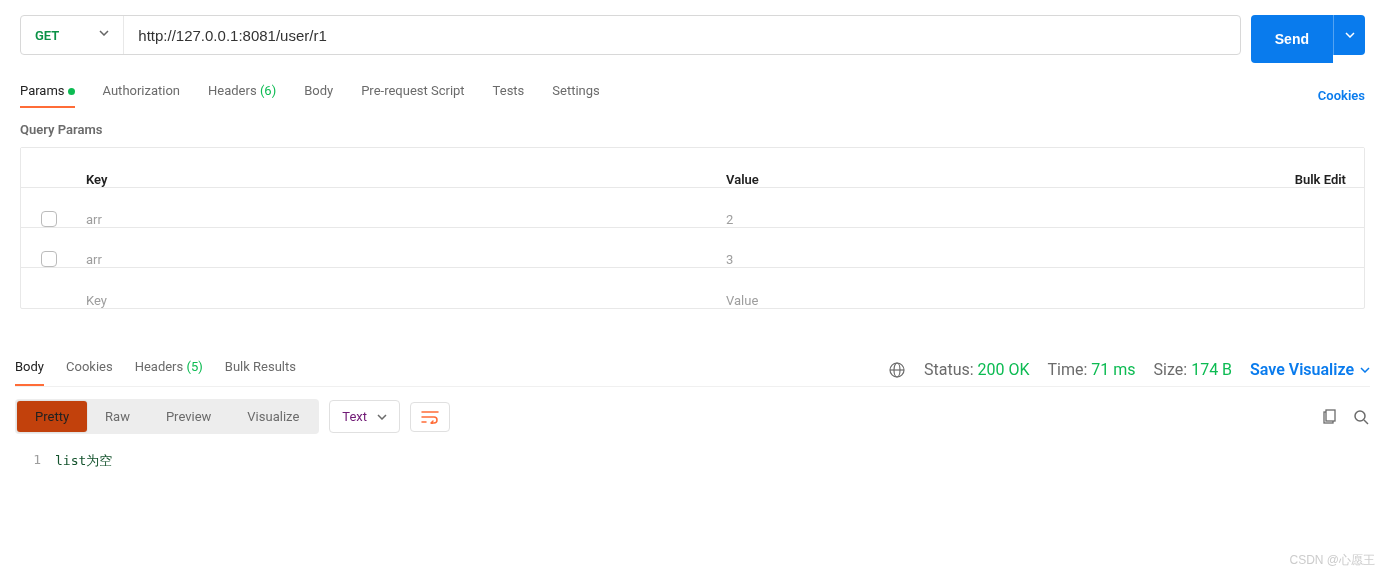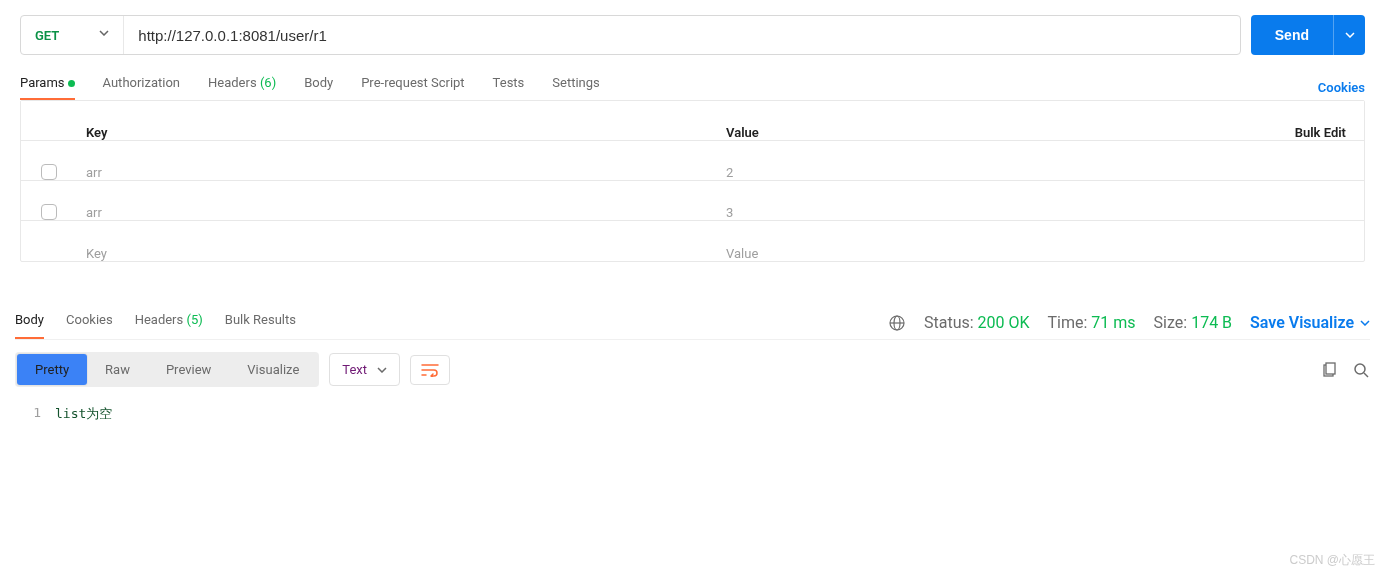--- a/index.html
+++ b/index.html
@@ -6,21 +6,21 @@
 body { font-family: -apple-system, BlinkMacSystemFont, "Segoe UI", Roboto, sans-serif; font-size: 13px; color: #212121; background: #fff; width: 1385px; }
 .top { padding: 15px 20px 0 20px; }
 .url-row { display: flex; gap: 0; margin-bottom: 12px; }
 .method-url { flex: 1; display: flex; border: 1px solid #d8d8d8; border-radius: 4px; background: #fff; height: 40px; }
 .method-box { display: flex; align-items: center; gap: 40px; padding: 0 14px; border-right: 1px solid #e8e8e8; cursor: pointer; }
 .method-txt { color: #0a9146; font-weight: 600; font-size: 13px; }
 .chev { width: 10px; height: 10px; }
 .chev svg { display: block; }
 .url-input { flex: 1; border: none; outline: none; padding: 0 14px; font-size: 15px; color: #333; background: transparent; }
 .send-group { display: flex; margin-left: 10px; }
-.send-btn { background: #097bed; color: #fff; border: none; font-weight: 600; font-size: 14px; padding: 0 24px; border-radius: 4px 0 0 4px; cursor: pointer; height: 40px; }
+.send-btn { background: #097bed; color: #fff; border: none; font-weight: 600; font-size: 14px; padding: 0 24px; border-radius: 4px 0 0 4px; cursor: pointer; height: 48px; }
 .send-more { background: #097bed; border: none; border-left: 1px solid rgba(255,255,255,0.3); border-radius: 0 4px 4px 0; cursor: pointer; width: 32px; display: flex; align-items: center; justify-content: center; height: 40px; }
 .tabs-row { display: flex; align-items: center; justify-content: space-between; margin-top: 20px; }
 .tabs { display: flex; gap: 28px; }
 .tab-item { padding-bottom: 8px; color: #6b6b6b; cursor: pointer; font-size: 13px; border-bottom: 2px solid transparent; }
 .tab-item.active { color: #212121; border-bottom-color: #ff6c37; }
 .dot { display: inline-block; width: 7px; height: 7px; border-radius: 50%; background: #0cbb52; margin-left: 3px; vertical-align: middle; }
 .count { color: #0cbb52; }
 .cookies-link { color: #097bed; font-weight: 600; cursor: pointer; font-size: 13px; }
 .section-title { color: #6b6b6b; font-weight: 600; margin: 14px 0 10px 0; font-size: 13px; }
 .params-table { border: 1px solid #e8e8e8; border-radius: 2px; }
@@ -39,21 +39,21 @@
 .rtab { padding-bottom: 10px; color: #6b6b6b; cursor: pointer; border-bottom: 2px solid transparent; }
 .rtab.active { color: #212121; border-bottom-color: #ff6c37; }
 .resp-meta { display: flex; align-items: center; gap: 18px; color: #6b6b6b; font-size: 16px; padding-bottom: 6px; }
 .globe { width: 18px; height: 18px; display: flex; align-items: center; justify-content: center; }
 .green { color: #0cbb52; }
 .save-resp { color: #097bed; font-weight: 600; cursor: pointer; display: flex; align-items: center; gap: 6px; }
 .view-row { display: flex; align-items: center; gap: 10px; padding: 12px 0; justify-content: space-between; }
 .view-left { display: flex; align-items: center; gap: 10px; }
 .seg { display: flex; background: #ededed; border-radius: 4px; padding: 2px; }
 .seg-item { padding: 8px 18px; color: #6b6b6b; cursor: pointer; border-radius: 3px; }
-.seg-item.active { background: #3b82f6; color: #212121; box-shadow: 0 0 0 1px rgba(0,0,0,0.04); }
+.seg-item.active { background: #c2410c; color: #212121; box-shadow: 0 0 0 1px rgba(0,0,0,0.04); }
 .fmt-sel { display: flex; align-items: center; gap: 10px; border: 1px solid #e0e0e0; border-radius: 4px; padding: 8px 12px; cursor: pointer; color: #701a75; background: #fff; }
 .wrap-btn { border: 1px solid #e0e0e0; border-radius: 4px; padding: 7px 10px; cursor: pointer; background: #fff; display: flex; align-items: center; }
 .view-right { display: flex; align-items: center; gap: 14px; color: #6b6b6b; }
 .code-area { display: flex; font-family: Consolas, Monaco, monospace; font-size: 13px; padding: 6px 0; }
 .ln { width: 40px; text-align: right; padding-right: 14px; color: #9e9e9e; }
 .code-txt { color: #14532d; }
 .watermark { position: fixed; bottom: 6px; right: 10px; color: #ccc; font-size: 12px; font-family: sans-serif; }
 .icon-btn { cursor: pointer; width: 18px; height: 18px; display: flex; align-items: center; justify-content: center; }
 </style>
 </head>
@@ -88,20 +88,21 @@
       <div class="tab-item">Authorization</div>
       <div class="tab-item"><span>Headers</span> <span class="count">(6)</span></div>
       <div class="tab-item">Body</div>
       <div class="tab-item">Pre-request Script</div>
       <div class="tab-item">Tests</div>
       <div class="tab-item">Settings</div>
     </div>
     <div class="cookies-link">Cookies</div>
   </div>
 
+  <div class="section-title">Query Params</div>
 
   <div class="params-table">
     <div class="pt-row header">
       <div class="pt-check"></div>
       <div class="pt-key">Key</div>
       <div class="pt-val">Value</div>
       <div class="bulk">Bulk Edit</div>
     </div>
     <div class="pt-row">
       <div class="pt-check">

